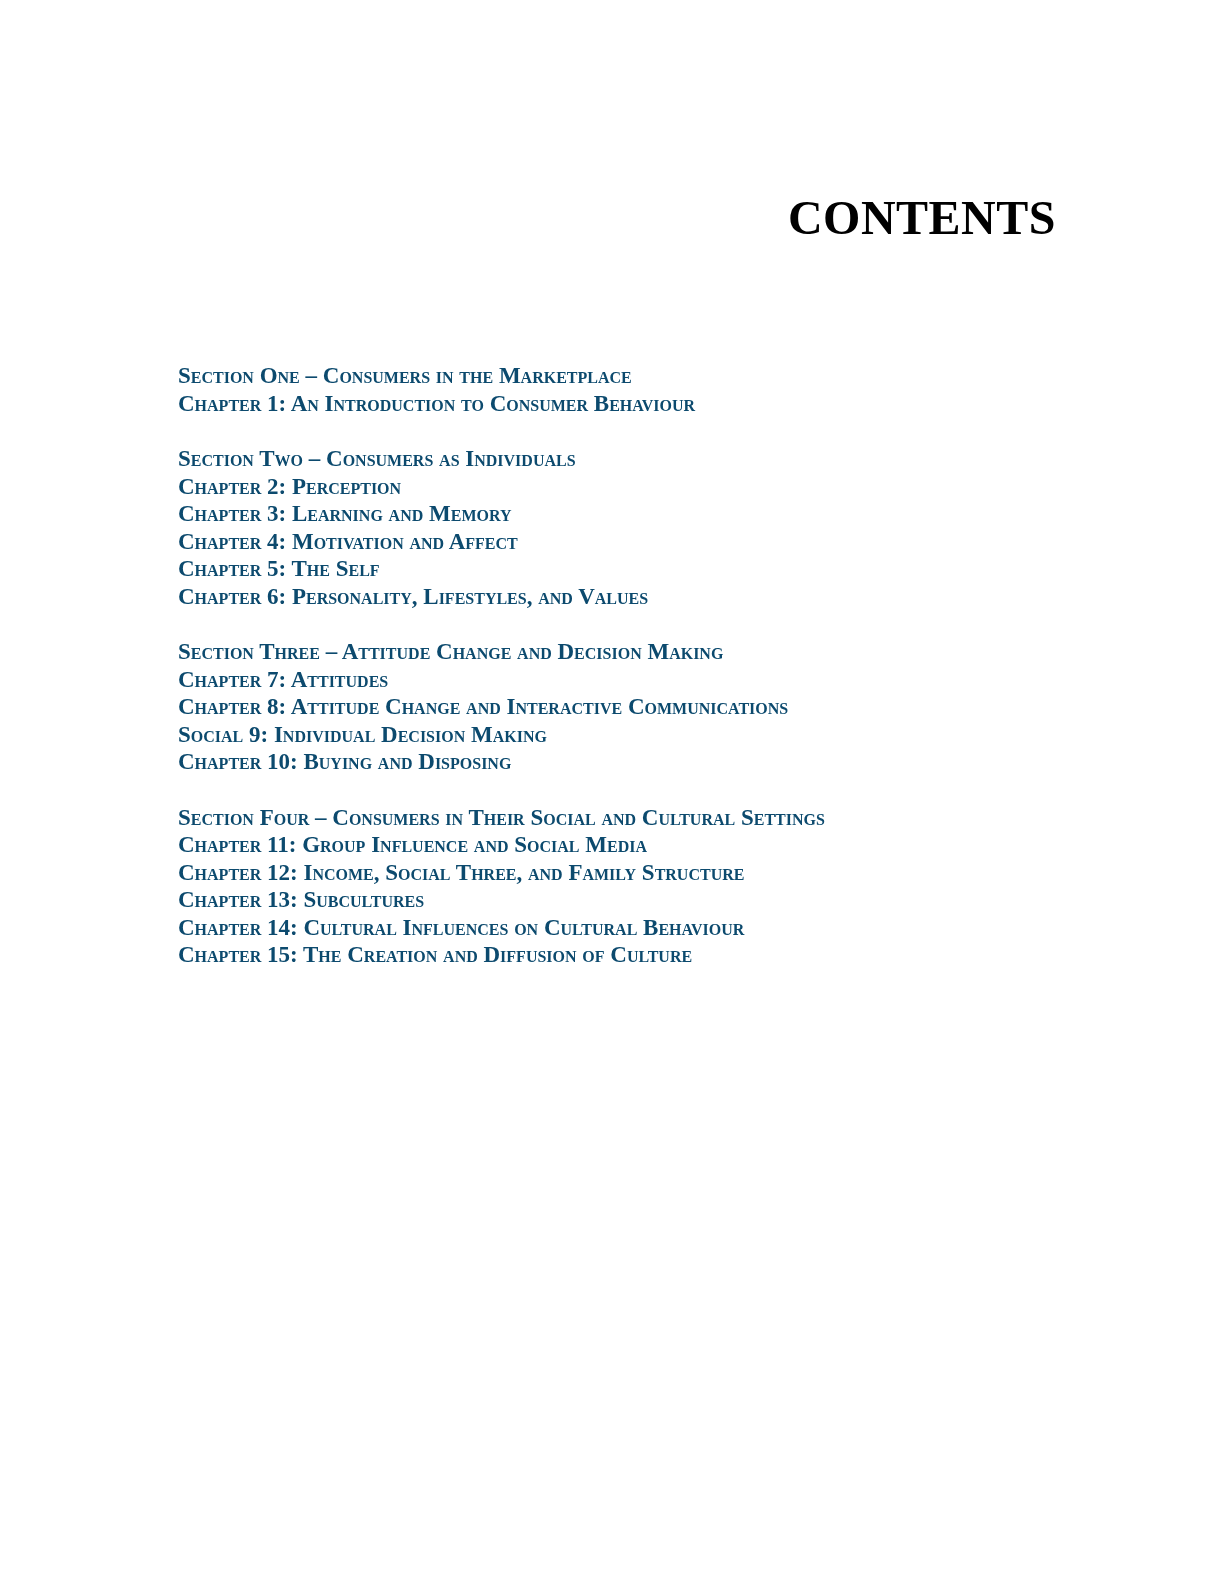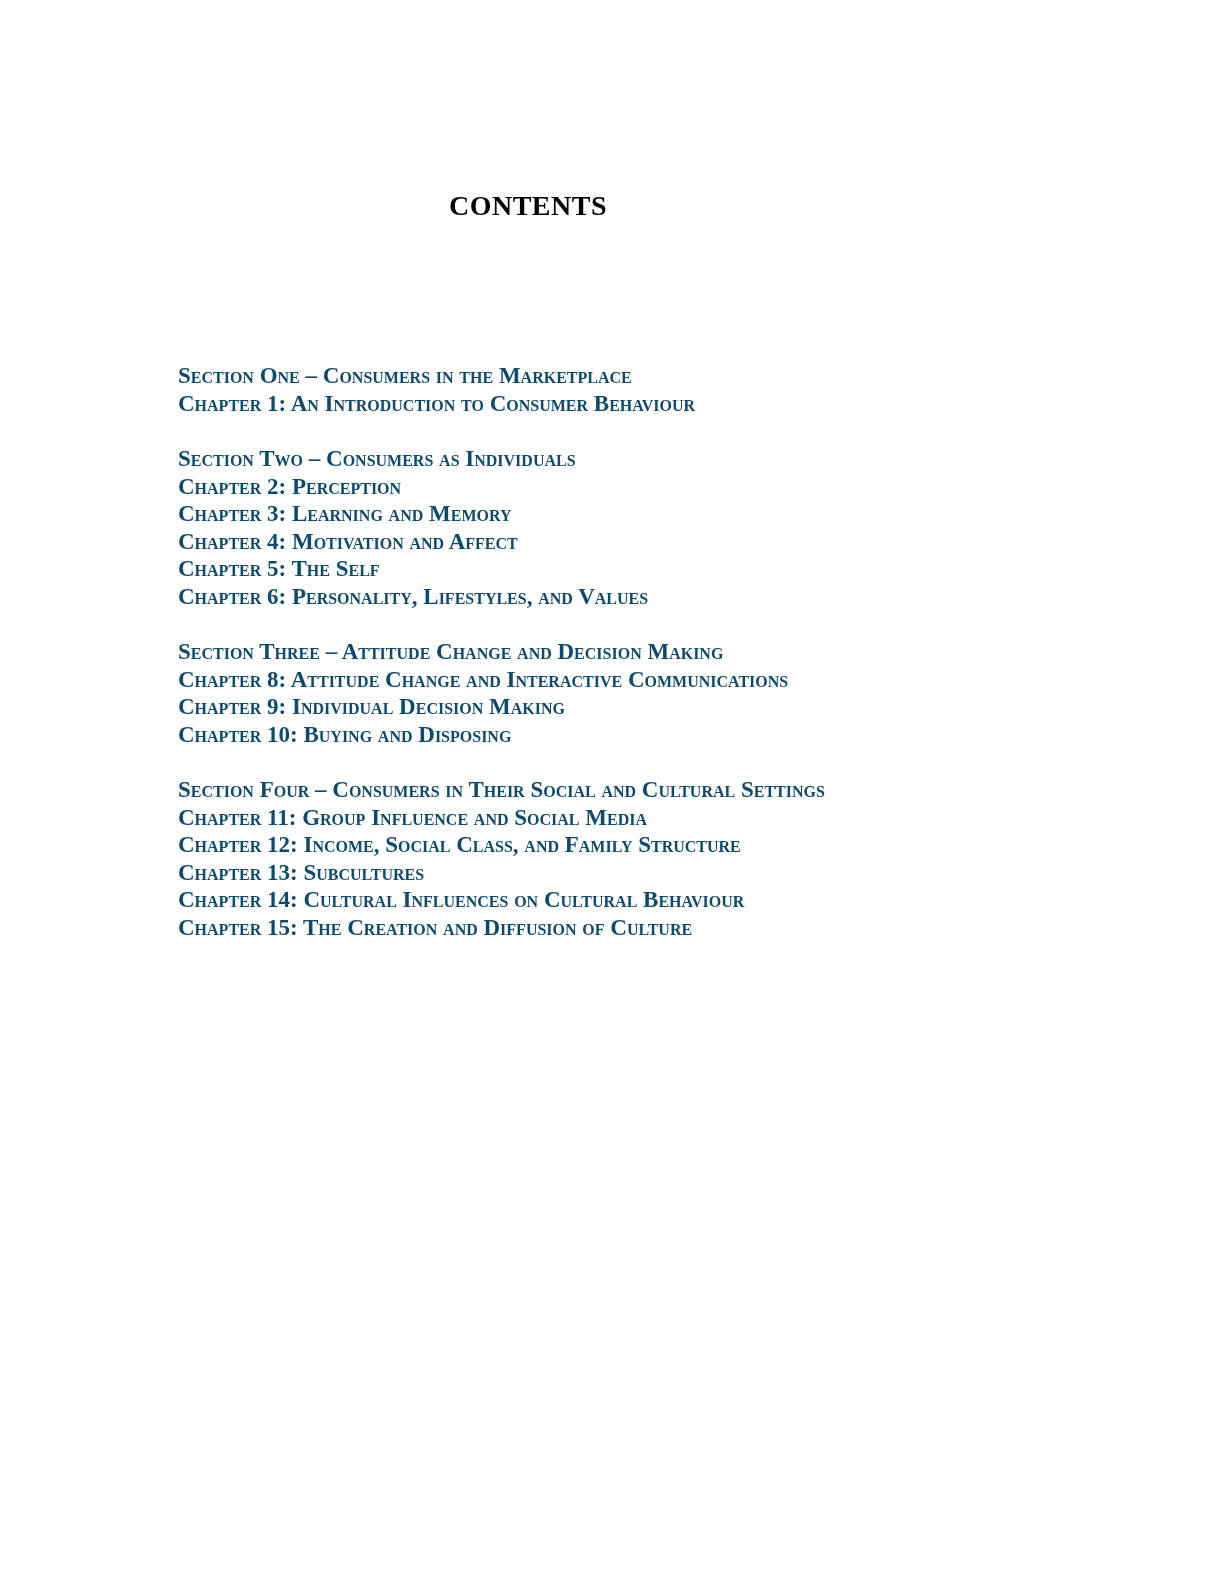--- a/index.html
+++ b/index.html
@@ -14,22 +14,22 @@
     background: #ffffff;
     color: #000000;
     font-family: "Liberation Serif", serif;
     overflow: hidden;
   }
   .doc-title {
     position: absolute;
     top: 190px;
     left: 0;
     width: 1056px;
-    text-align: center;
-    font-size: 28px;
+    text-align: right;
+    font-size: 48px;
     font-weight: bold;
     letter-spacing: 0.5px;
     color: #000000;
   }
   .toc {
     position: absolute;
     left: 178px;
     top: 362px;
     width: 870px;
     font-size: 23px;
@@ -67,28 +67,29 @@
       <div class="section-heading">Section Two – Consumers as Individuals</div>
       <div class="chapter-entry">Chapter 2: Perception</div>
       <div class="chapter-entry">Chapter 3: Learning and Memory</div>
       <div class="chapter-entry">Chapter 4: Motivation and Affect</div>
       <div class="chapter-entry">Chapter 5: The Self</div>
       <div class="chapter-entry">Chapter 6: Personality, Lifestyles, and Values</div>
     </div>
 
     <div class="toc-group">
       <div class="section-heading">Section Three – Attitude Change and Decision Making</div>
+      <div class="chapter-entry">Chapter 7: Attitudes</div>
       <div class="chapter-entry">Chapter 8: Attitude Change and Interactive Communications</div>
-      <div class="chapter-entry">Chapter 9: Individual Decision Making</div>
+      <div class="chapter-entry">Social 9: Individual Decision Making</div>
       <div class="chapter-entry">Chapter 10: Buying and Disposing</div>
     </div>
 
     <div class="toc-group">
       <div class="section-heading">Section Four – Consumers in Their Social and Cultural Settings</div>
       <div class="chapter-entry">Chapter 11: Group Influence and Social Media</div>
-      <div class="chapter-entry">Chapter 12: Income, Social Class, and Family Structure</div>
+      <div class="chapter-entry">Chapter 12: Income, Social Three, and Family Structure</div>
       <div class="chapter-entry">Chapter 13: Subcultures</div>
       <div class="chapter-entry">Chapter 14: Cultural Influences on Cultural Behaviour</div>
       <div class="chapter-entry">Chapter 15: The Creation and Diffusion of Culture</div>
     </div>
 
   </div>
 </div>
 
 </body></html>

